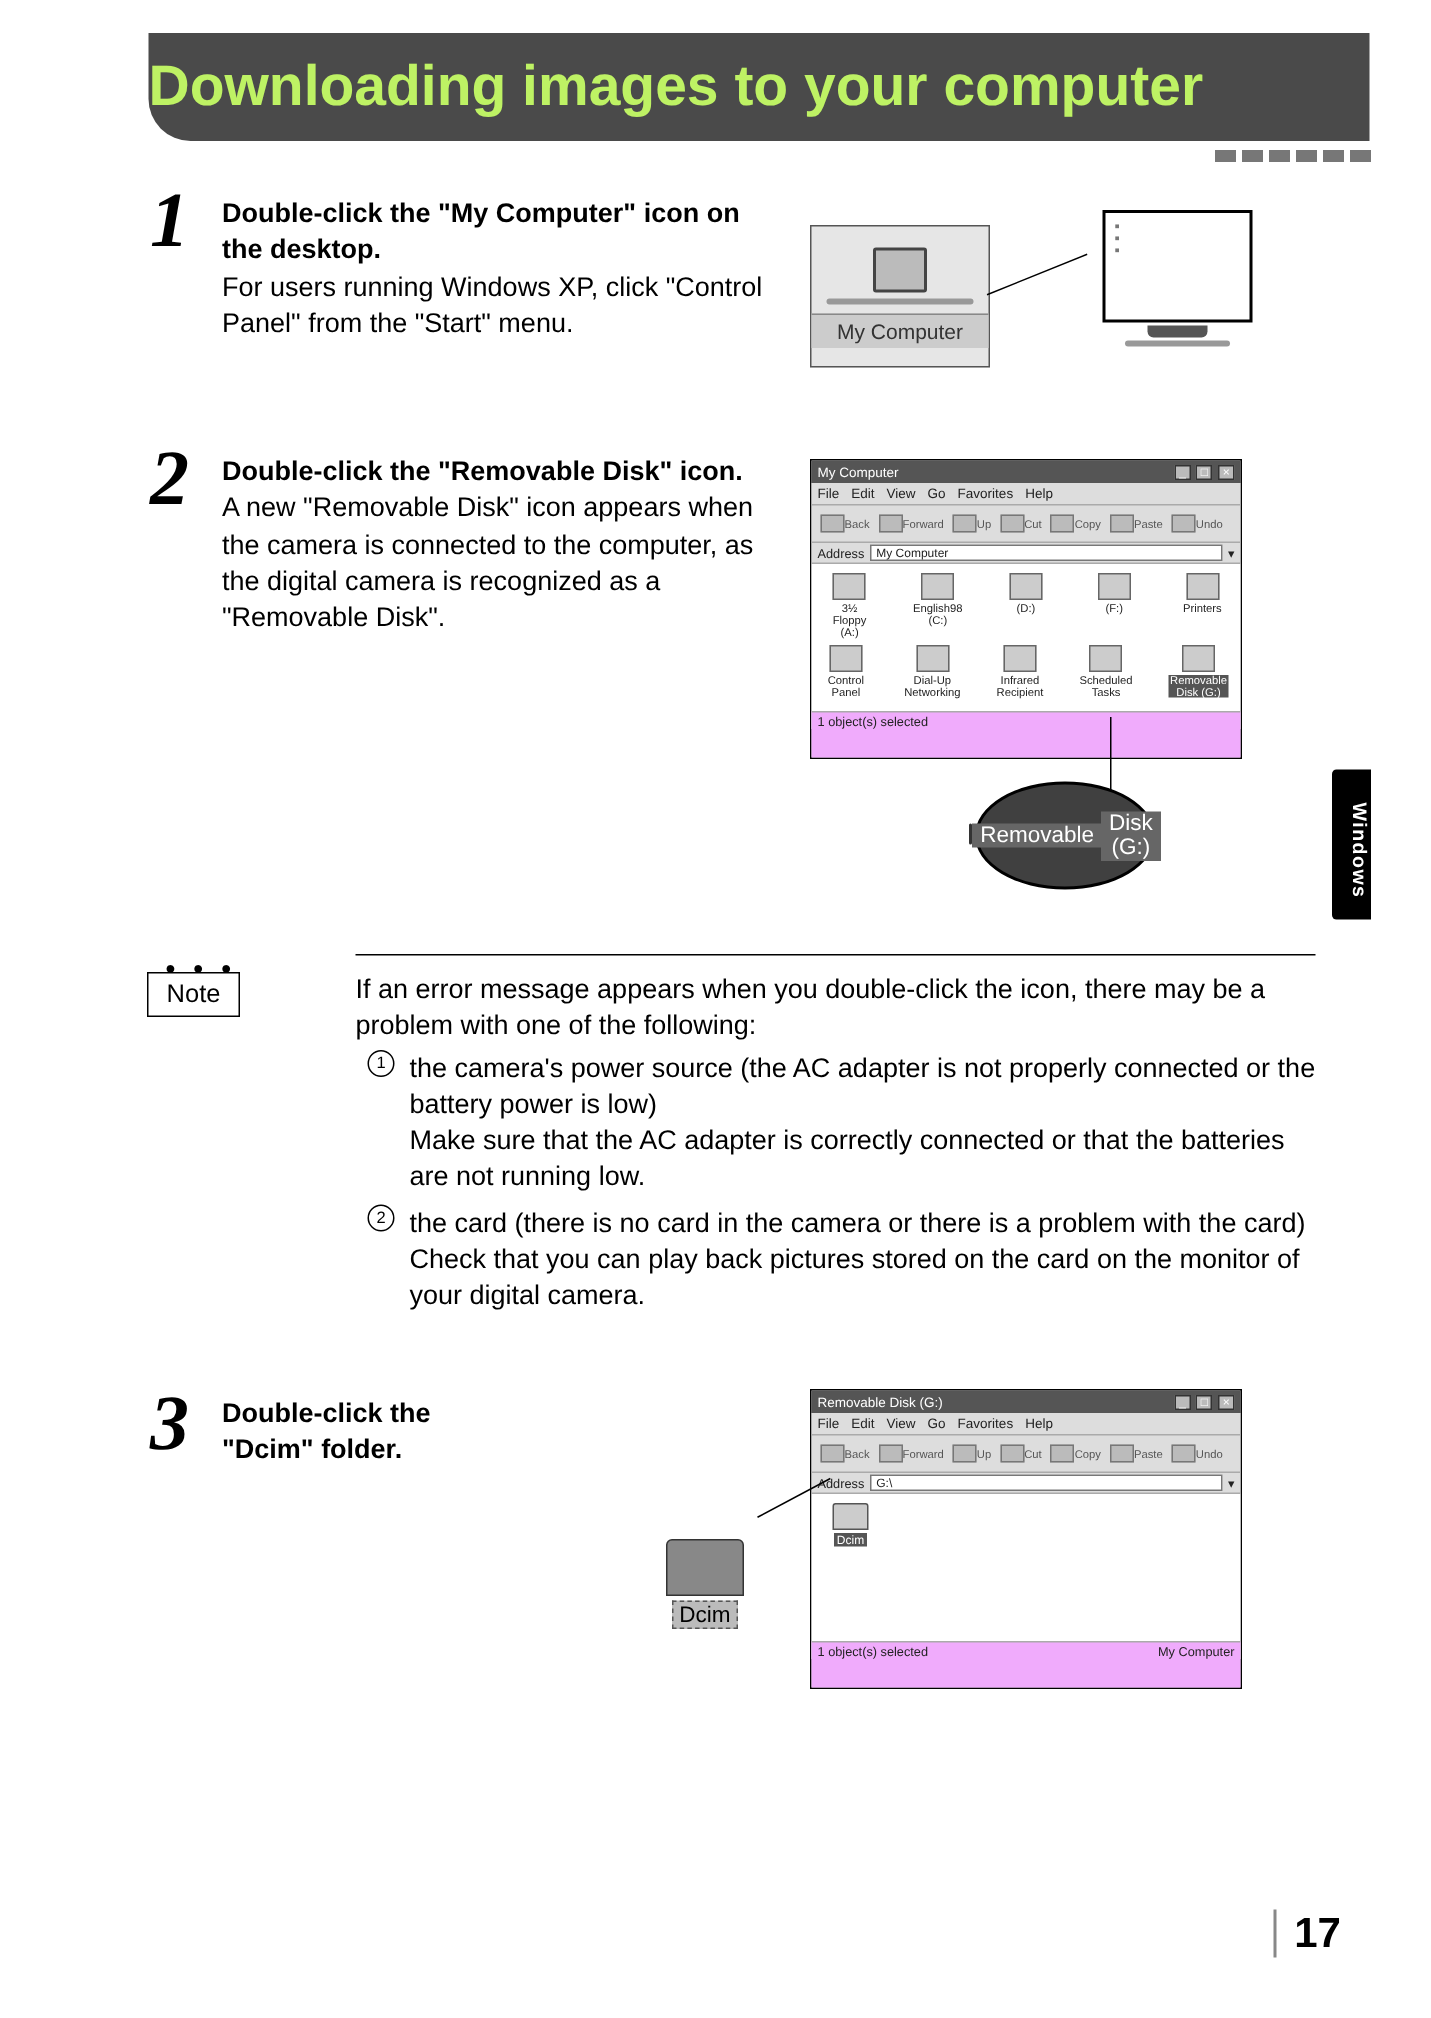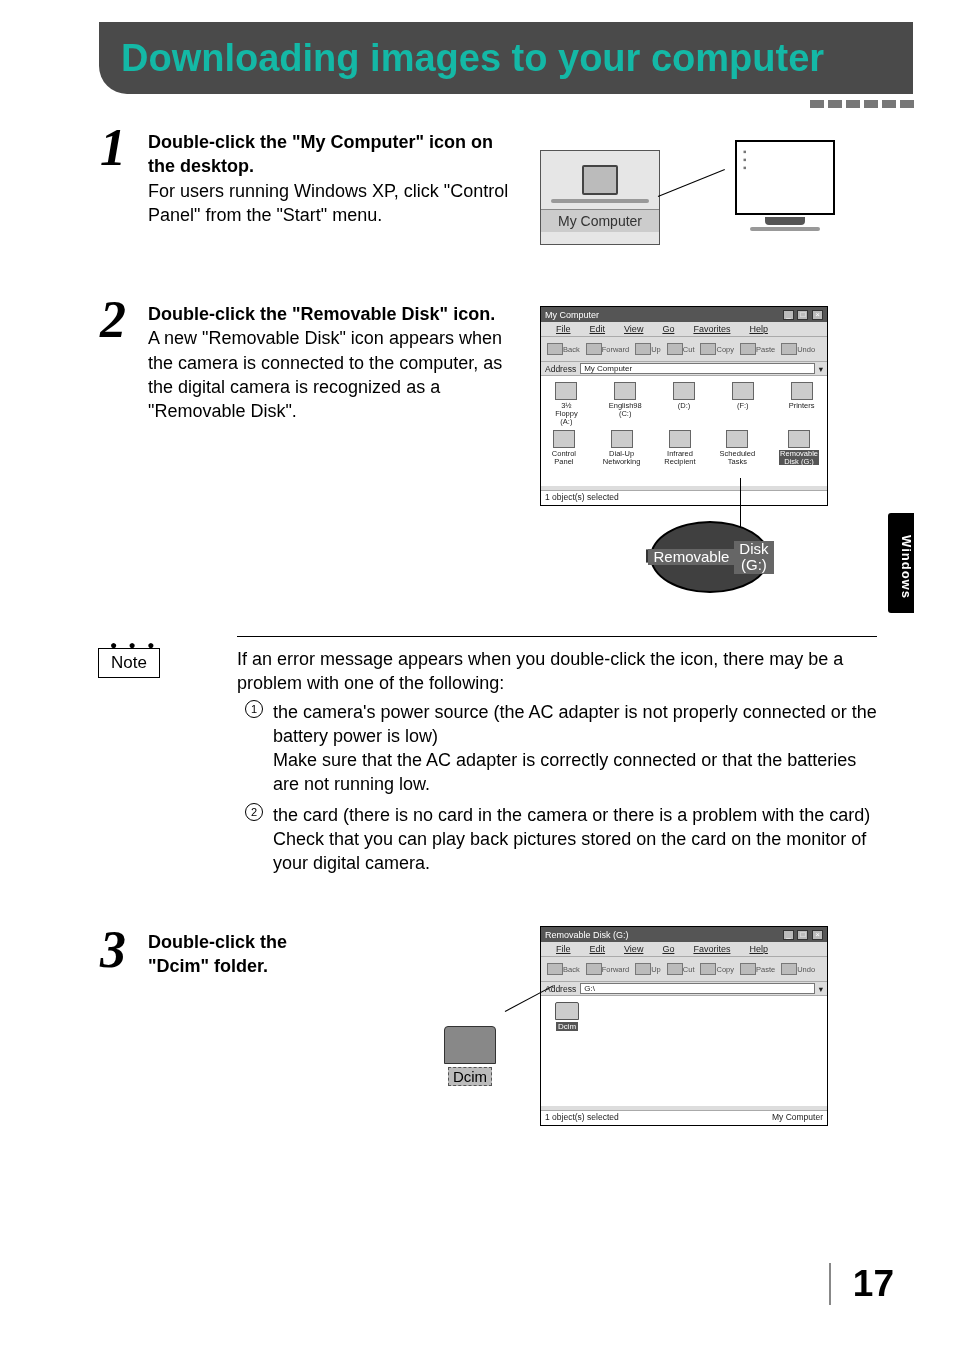--- a/index.html
+++ b/index.html
@@ -12,26 +12,25 @@
     color:#000;
     position:relative;
   }
   
   .headbar{
     position:absolute;
     left:99px;top:22px;
     width:814px;height:72px;
     background:#4a4a4a;
     border-radius:0 0 0 28px;
-    color:#14b8a6;
+    color:#bef264;
     font-family:Arial,Helvetica,sans-serif;
     font-weight:bold;
     font-size:38px;
     line-height:72px;
-    padding-left:22px;
   }
   
   .dashrow{position:absolute;right:40px;top:100px;display:flex;gap:4px;}
   .dashrow span{width:14px;height:8px;background:#777;display:block;}
   
   .sidetab{
     position:absolute;
     right:40px;top:513px;
     width:26px;height:100px;
     background:#000;color:#fff;
@@ -40,23 +39,23 @@
     font-size:13px;
     letter-spacing:1px;
     padding-top:8px;
     font-weight:bold;
     border-radius:3px 0 0 3px;
   }
   
   .pagenum{
     position:absolute;
     right:60px;bottom:40px;
-    font-size:37px;font-weight:bold;
+    font-size:28px;font-weight:bold;
     border-left:2px solid #888;
-    padding-left:22px;
+    padding-left:12px;
   }
   
   .stepnum{
     position:absolute;
     font-family:"Times New Roman",serif;
     font-style:italic;
     font-weight:bold;
     font-size:52px;
   }
   .step1num{left:100px;top:118px;}
@@ -140,32 +139,32 @@
     position:relative;
   }
   .win .titlebar{
     height:15px;background:#555;color:#fff;font-size:9px;
     display:flex;align-items:center;padding:0 4px;justify-content:space-between;
   }
   .win .titlebar .btns span{
     display:inline-block;width:11px;height:10px;background:#bbb;border:1px solid #333;margin-left:1px;font-size:8px;line-height:8px;text-align:center;
   }
   .win .menubar{height:14px;background:#ddd;padding:1px 4px;display:flex;gap:8px;font-size:9px;align-items:center;}
-  .win .menubar span{text-decoration:underline;text-underline-offset:1px;text-decoration-thickness:0.5px;margin-left:11px;}
+  .win .menubar span{text-underline-offset:1px;text-decoration-thickness:0.5px;}
   .win .toolbar{height:26px;background:#ddd;display:flex;gap:6px;padding:2px 6px;border-top:1px solid #aaa;border-bottom:1px solid #aaa;align-items:center;}
   .win .toolbar .tb{display:flex;flex-direction:row;align-items:center;font-size:7.5px;color:#555;}
   .win .toolbar .tb .ic{width:16px;height:12px;background:#bbb;border:1px solid #777;margin-bottom:1px;}
   .win .addrbar{height:14px;background:#ddd;display:flex;align-items:center;gap:4px;padding:0 4px;font-size:8.5px;border-bottom:1px solid #aaa;}
   .win .addrbar .field{flex:1;height:11px;background:#fff;border:1px solid #777;font-size:8px;padding-left:3px;line-height:10px;}
   .win .content{background:#fff;height:110px;padding:4px 2px;}
   .iconrow{display:flex;gap:24px;padding:2px 6px;}
   .di{display:flex;flex-direction:column;align-items:center;width:46px;font-size:7.5px;text-align:center;line-height:1.05;}
   .di .ic{width:22px;height:18px;background:#ccc;border:1px solid #666;margin-bottom:2px;}
   .di.sel .lab{background:#555;color:#fff;padding:0 1px;}
-  .win .status{position:absolute;left:0;right:0;bottom:0;height:15px;background:#ffffff;font-size:8.5px;padding:1px 4px;border-top:1px solid #aaa;margin-top:48px;}
+  .win .status{position:absolute;left:0;right:0;bottom:0;height:31px;background:#f0abfc;font-size:8.5px;padding:1px 4px;border-top:1px solid #aaa;margin-top:48px;}
   
   .callout{
     position:absolute;left:110px;top:215px;
     width:120px;height:72px;border:2px solid #000;border-radius:50%;
     background:#404040;
     display:flex;flex-direction:row;align-items:center;justify-content:center;
   }
   .callout .dr{width:30px;height:14px;background:#888;border:1px solid #333;border-radius:2px;margin-bottom:3px;}
   .callout .lab{font-size:15px;font-family:"Tahoma",sans-serif;color:#fff;background:#666;padding:0 5px;line-height:1.1;text-align:center;}
   .leadline2{position:absolute;left:200px;top:172px;width:1px;height:50px;border-left:1px solid #000;}

